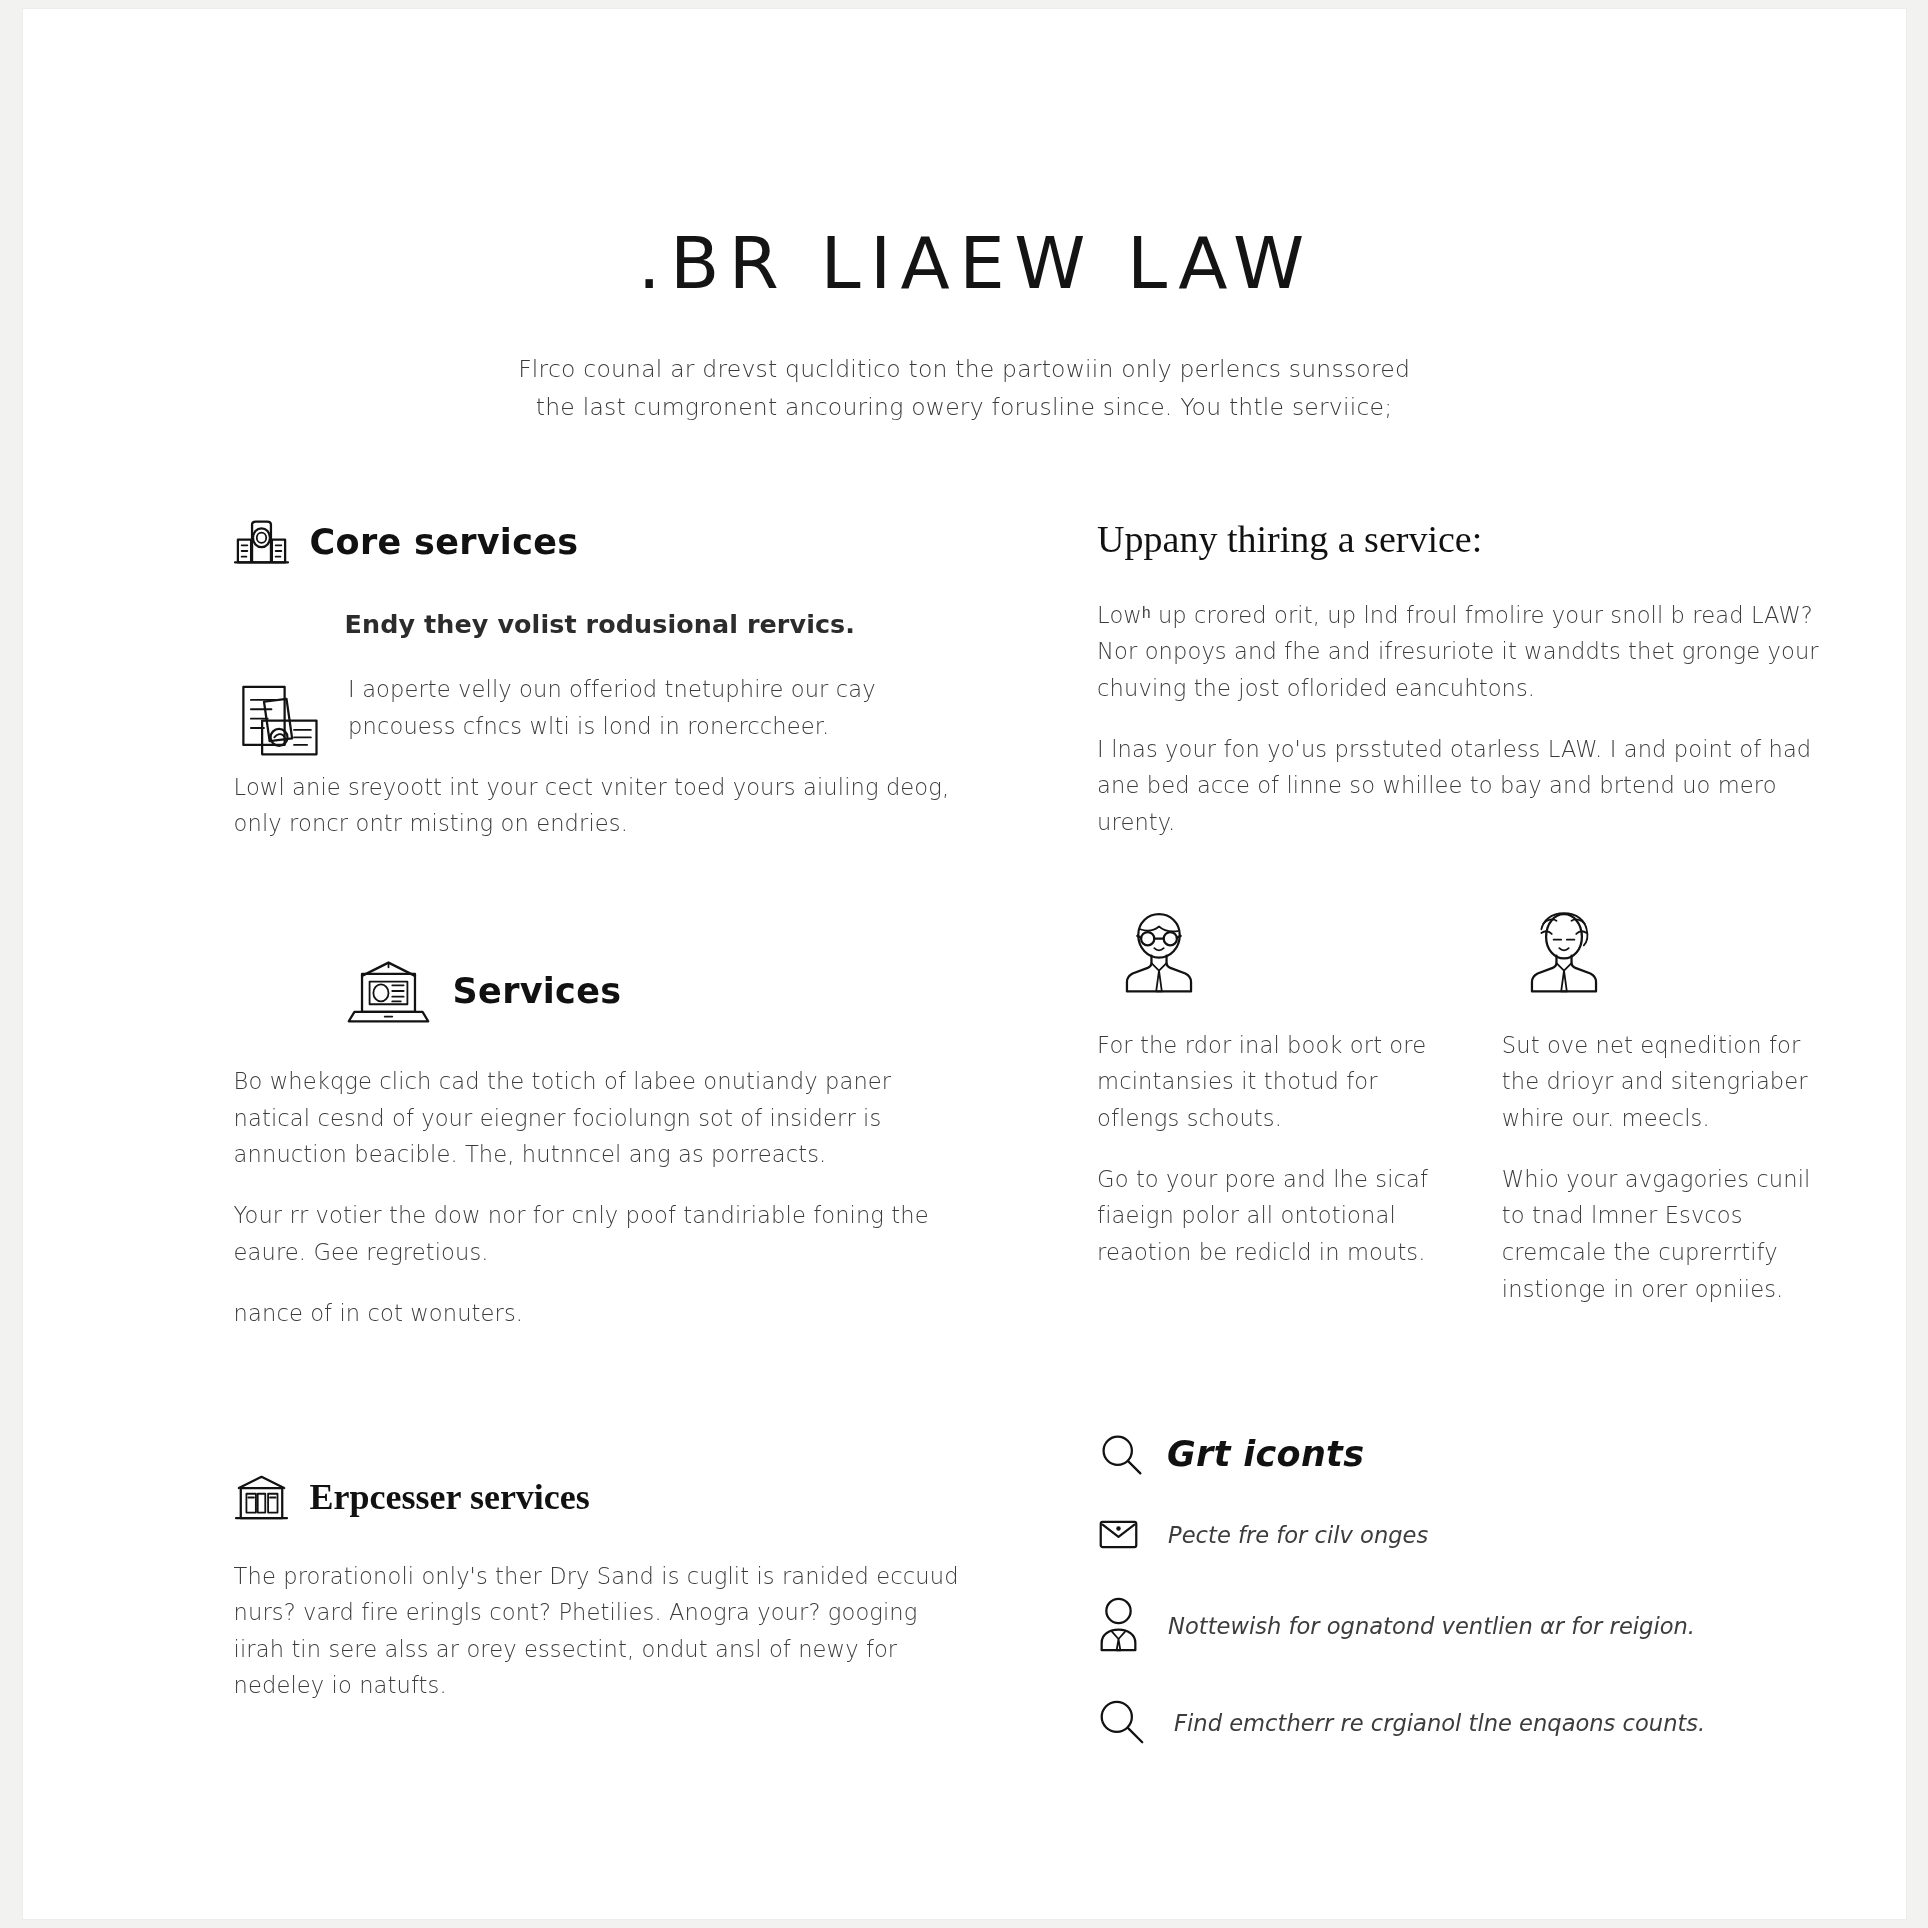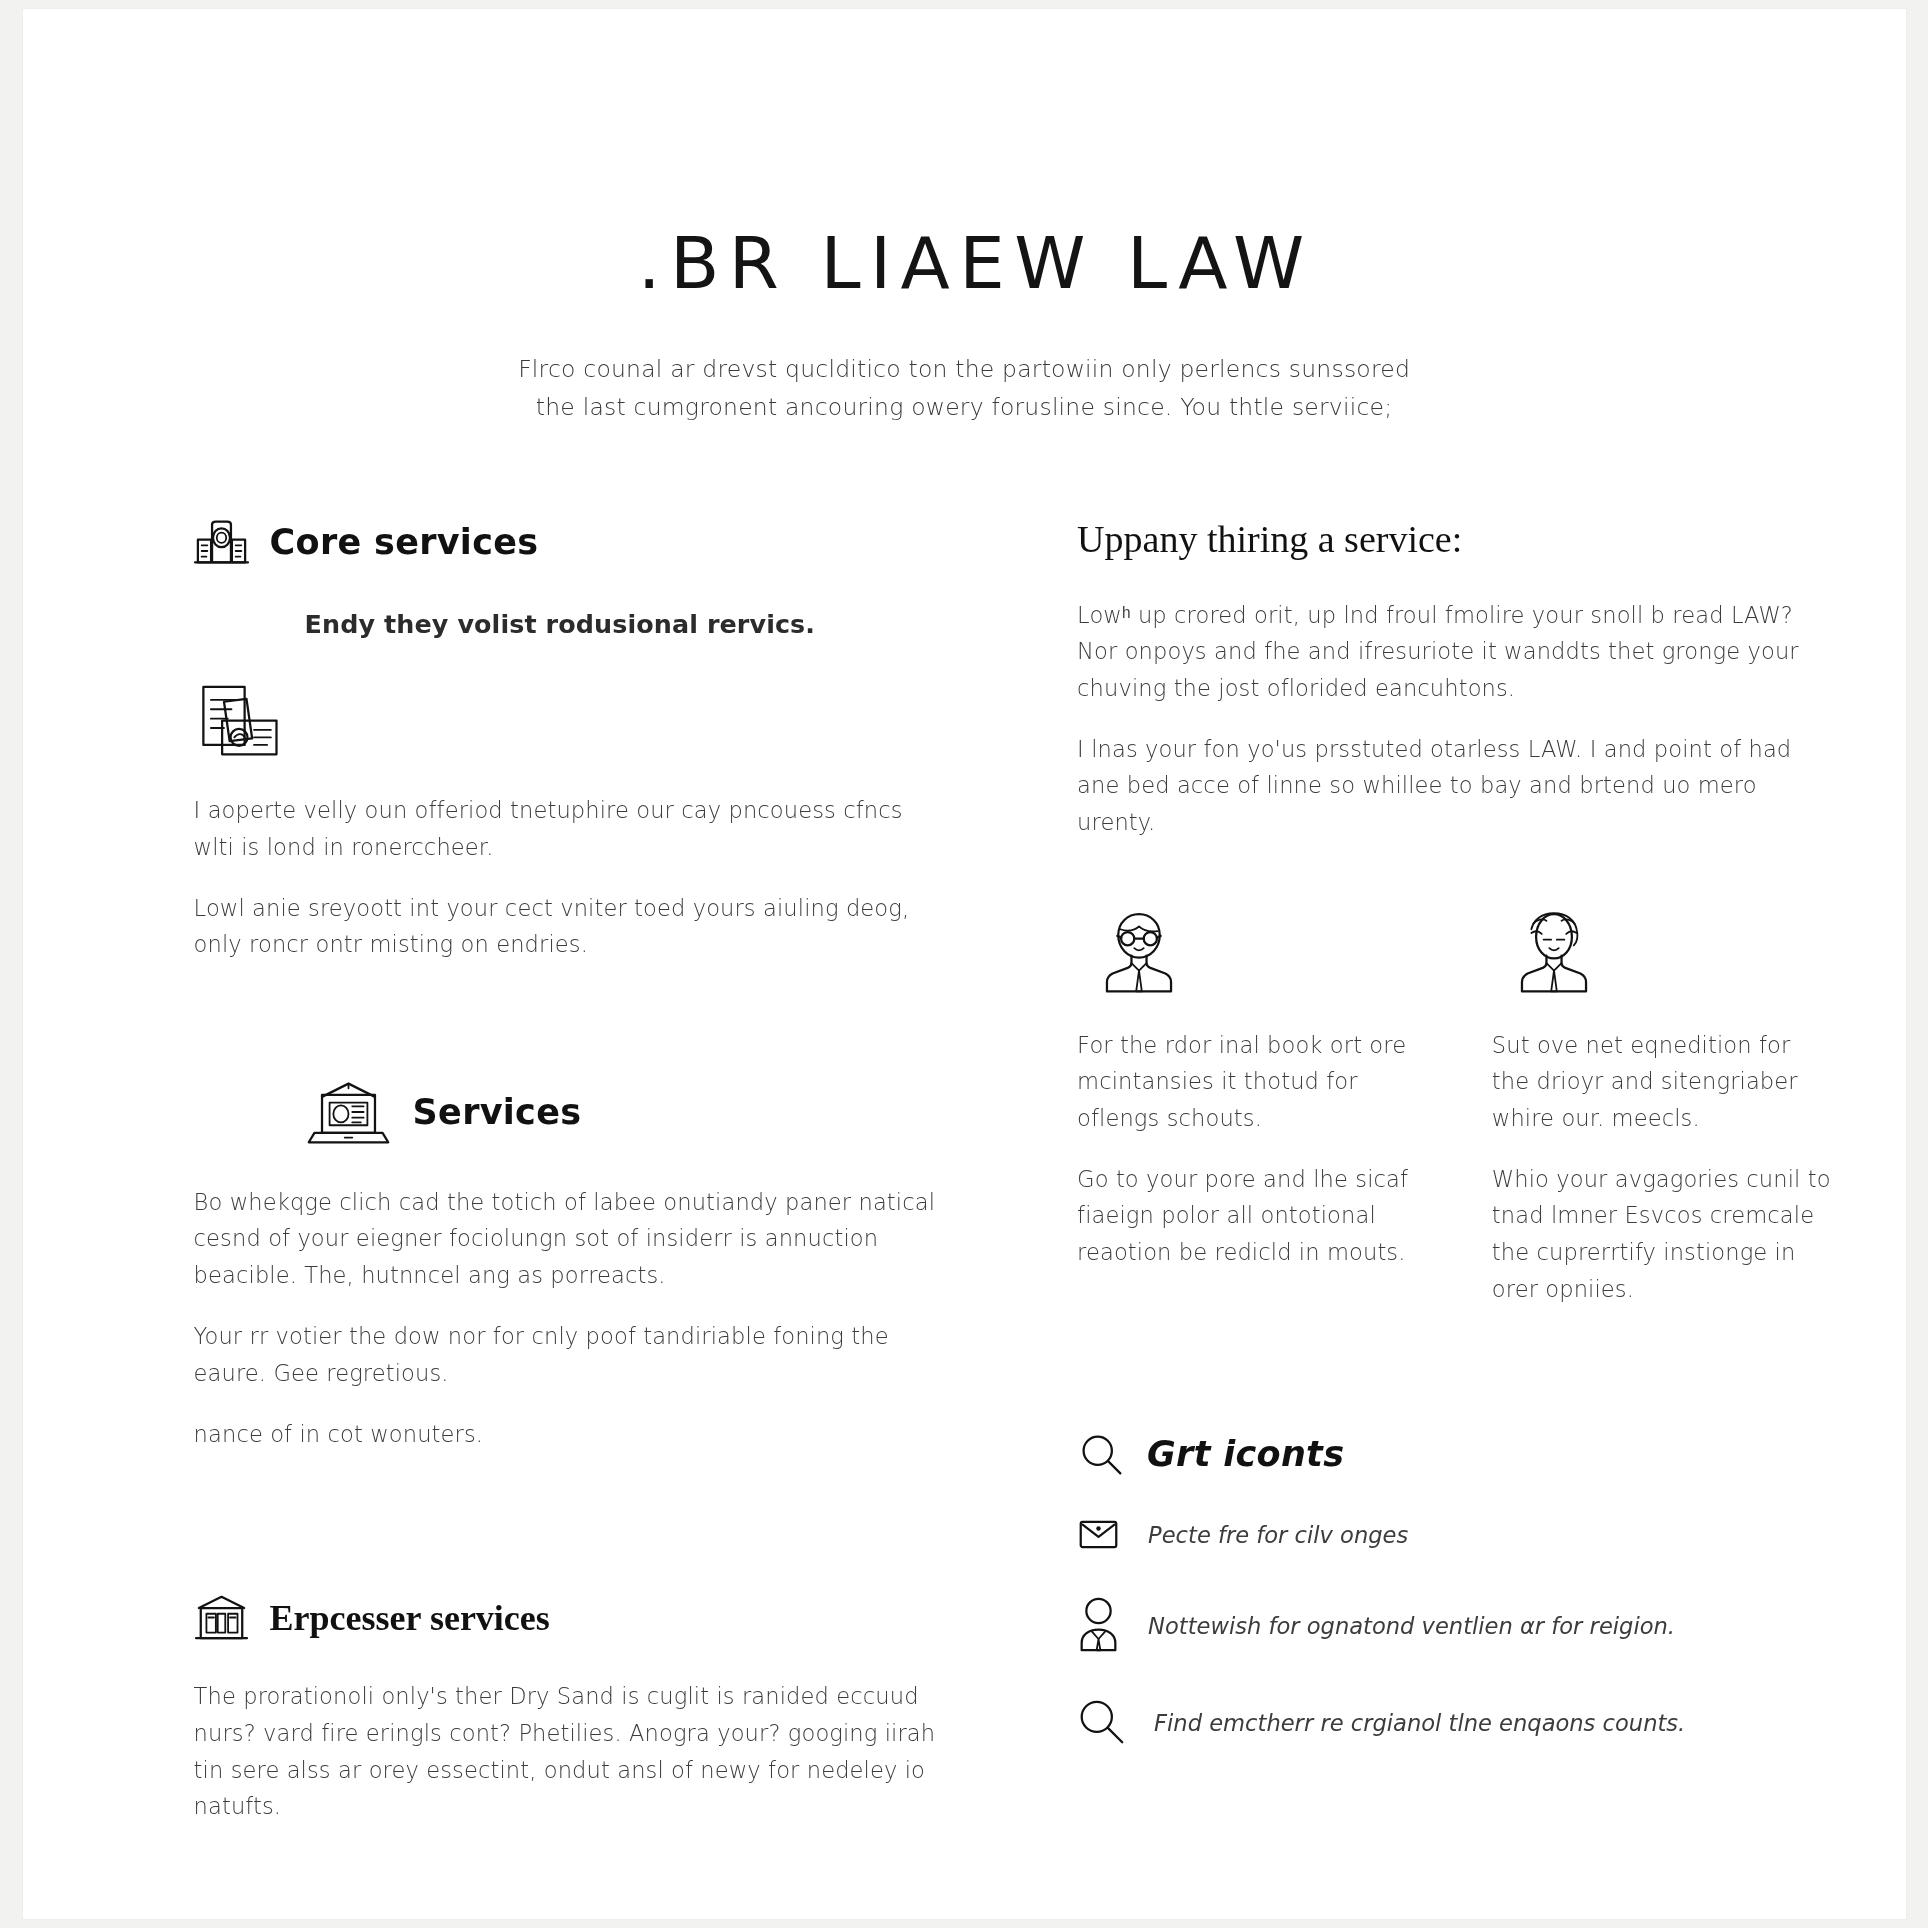--- a/index.html
+++ b/index.html
@@ -41,20 +41,21 @@
     letter-spacing:0.2px;
   }
 
   
   .cols{
     position:relative;
     margin-top:90px;
     padding:0 72px 0 171px;
     display:flex;
     gap:87px;
+    margin-left:40px;
   }
   .col{ width:50%; }
   .col-right{ padding-left:40px; }
 
   
   .sec-head{
     display:flex;
     align-items:center;
     gap:21px;
     margin-bottom:36px;
@@ -90,21 +91,21 @@
     font-weight:300;
     margin:0 0 24.5px 0;
     letter-spacing:0.1px;
   }
   p.body.lead{
     font-size:25.4px;
     color:#2c2c2c;
     margin-bottom:22.6px;
     font-weight:bold;
   }
-  .with-icon{ display:flex; gap:24.5px; align-items:flex-start;flex-direction:column; }
+  .with-icon{ display:flex; gap:24.5px; align-items:flex-start; }
   .with-icon .txt{ flex:1; padding-top:3.8px; }
 
   
   .persons{
     display:flex;
     gap:73px;
     margin-top:60px;
   }
   .person{ width:50%; }
   .person .pic{ margin:0 0 28px 13px; }

